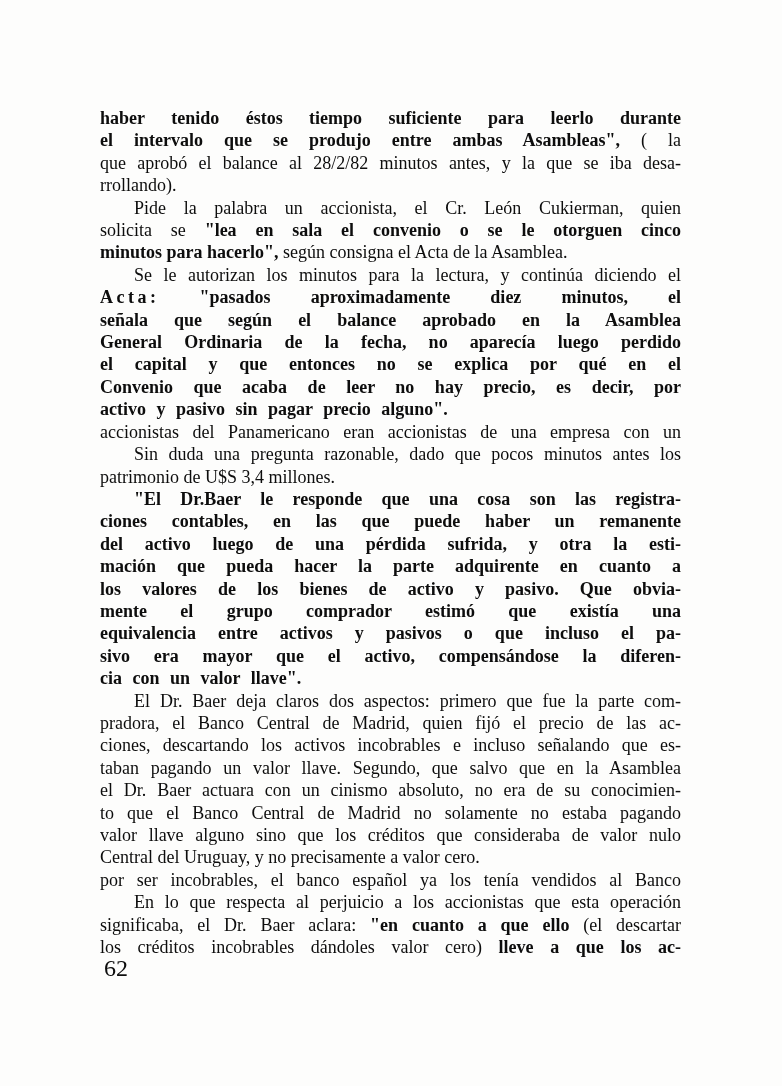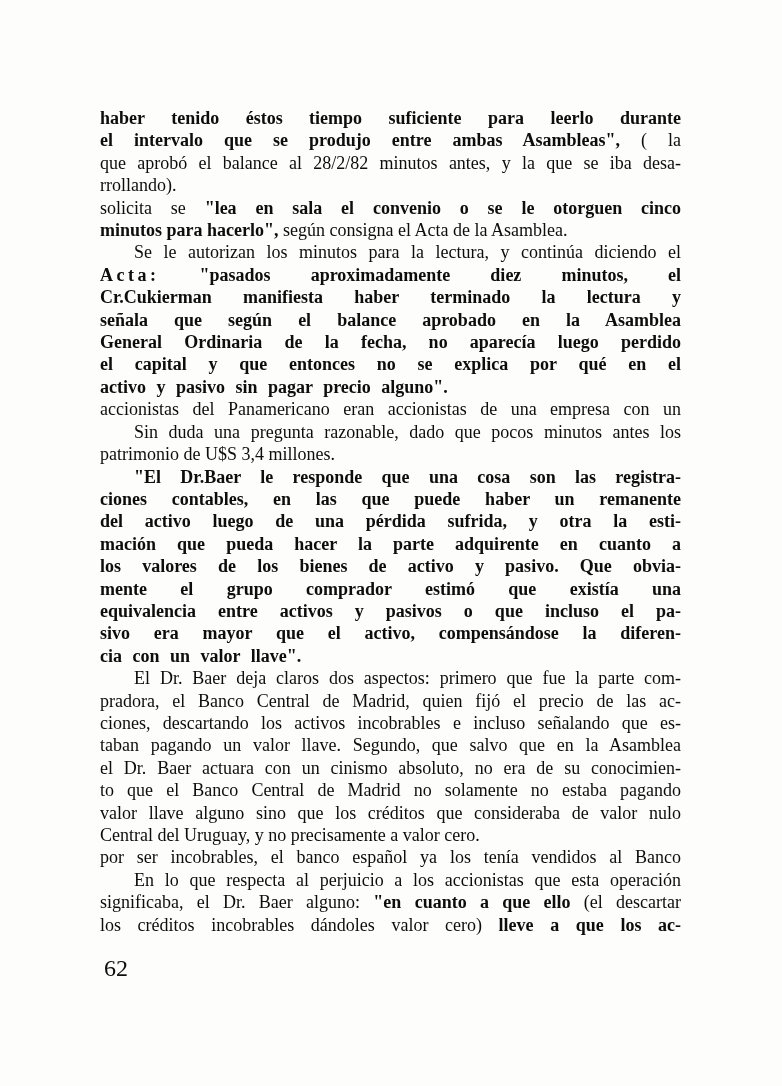--- a/index.html
+++ b/index.html
@@ -46,28 +46,29 @@
 </style>
 </head>
 <body>
 
 <div class="book-page">
   <div class="page-text">
       <div class="line j"><span class="seg-b ">haber tenido éstos tiempo suficiente para leerlo durante</span></div>
       <div class="line j"><span class="seg-b ">el intervalo que se produjo entre ambas Asambleas",</span><span class=""> ( la</span></div>
       <div class="line j"><span class="">que aprobó el balance al 28/2/82 minutos antes, y la que se iba desa-</span></div>
       <div class="line"><span class="">rrollando).</span></div>
+      <div class="line j indent"><span class="">Pide la palabra un accionista, el Cr. León Cukierman, quien</span></div>
       <div class="line j"><span class="">solicita se </span><span class="seg-b ">"lea en sala el convenio o se le otorguen cinco</span></div>
       <div class="line"><span class="seg-b ">minutos para hacerlo",</span><span class=""> según consigna el Acta de la Asamblea.</span></div>
       <div class="line j indent"><span class="">Se le autorizan los minutos para la lectura, y continúa diciendo el</span></div>
       <div class="line j"><span class="seg-b seg-sp">Acta:</span><span class="seg-b "> "pasados aproximadamente diez minutos, el</span></div>
-      <div class="line j"><span class="seg-b ">Cr.Cukierman manifiesta haber terminado la lectura y</span></div>
       <div class="line j"><span class="seg-b ">señala que según el balance aprobado en la Asamblea</span></div>
       <div class="line j"><span class="seg-b ">General Ordinaria de la fecha, no aparecía luego perdido</span></div>
       <div class="line j"><span class="seg-b ">el capital y que entonces no se explica por qué en el</span></div>
+      <div class="line j"><span class="seg-b ">Convenio que acaba de leer no hay precio, es decir, por</span></div>
       <div class="line wide"><span class="seg-b ">activo y pasivo sin pagar precio alguno".</span></div>
       <div class="line j"><span class="">accionistas del Panamericano eran accionistas de una empresa con un</span></div>
       <div class="line j indent"><span class="">Sin duda una pregunta razonable, dado que pocos minutos antes los</span></div>
       <div class="line"><span class="">patrimonio de U$S 3,4 millones.</span></div>
       <div class="line j indent"><span class="seg-b ">"El Dr.Baer le responde que una cosa son las registra-</span></div>
       <div class="line j"><span class="seg-b ">ciones contables, en las que puede haber un remanente</span></div>
       <div class="line j"><span class="seg-b ">del activo luego de una pérdida sufrida, y otra la esti-</span></div>
       <div class="line j"><span class="seg-b ">mación que pueda hacer la parte adquirente en cuanto a</span></div>
       <div class="line j"><span class="seg-b ">los valores de los bienes de activo y pasivo. Que obvia-</span></div>
       <div class="line j"><span class="seg-b ">mente el grupo comprador estimó que existía una</span></div>
@@ -77,17 +78,17 @@
       <div class="line j indent"><span class="">El Dr. Baer deja claros dos aspectos: primero que fue la parte com-</span></div>
       <div class="line j"><span class="">pradora, el Banco Central de Madrid, quien fijó el precio de las ac-</span></div>
       <div class="line j"><span class="">ciones, descartando los activos incobrables e incluso señalando que es-</span></div>
       <div class="line j"><span class="">taban pagando un valor llave. Segundo, que salvo que en la Asamblea</span></div>
       <div class="line j"><span class="">el Dr. Baer actuara con un cinismo absoluto, no era de su conocimien-</span></div>
       <div class="line j"><span class="">to que el Banco Central de Madrid no solamente no estaba pagando</span></div>
       <div class="line j"><span class="">valor llave alguno sino que los créditos que consideraba de valor nulo</span></div>
       <div class="line"><span class="">Central del Uruguay, y no precisamente a valor cero.</span></div>
       <div class="line j"><span class="">por ser incobrables, el banco español ya los tenía vendidos al Banco</span></div>
       <div class="line j indent"><span class="">En lo que respecta al perjuicio a los accionistas que esta operación</span></div>
-      <div class="line j"><span class="">significaba, el Dr. Baer alguno: </span><span class="seg-b ">"en cuanto a que ello</span><span class=""> (el descartar</span></div>
+      <div class="line j"><span class="">significaba, el Dr. Baer aclara: </span><span class="seg-b ">"en cuanto a que ello</span><span class=""> (el descartar</span></div>
       <div class="line j"><span class="">los créditos incobrables dándoles valor cero)</span><span class="seg-b "> lleve a que los ac-</span></div>
     </div>
   <div class="page-number">62</div>
 </div>
 
 </body></html>

